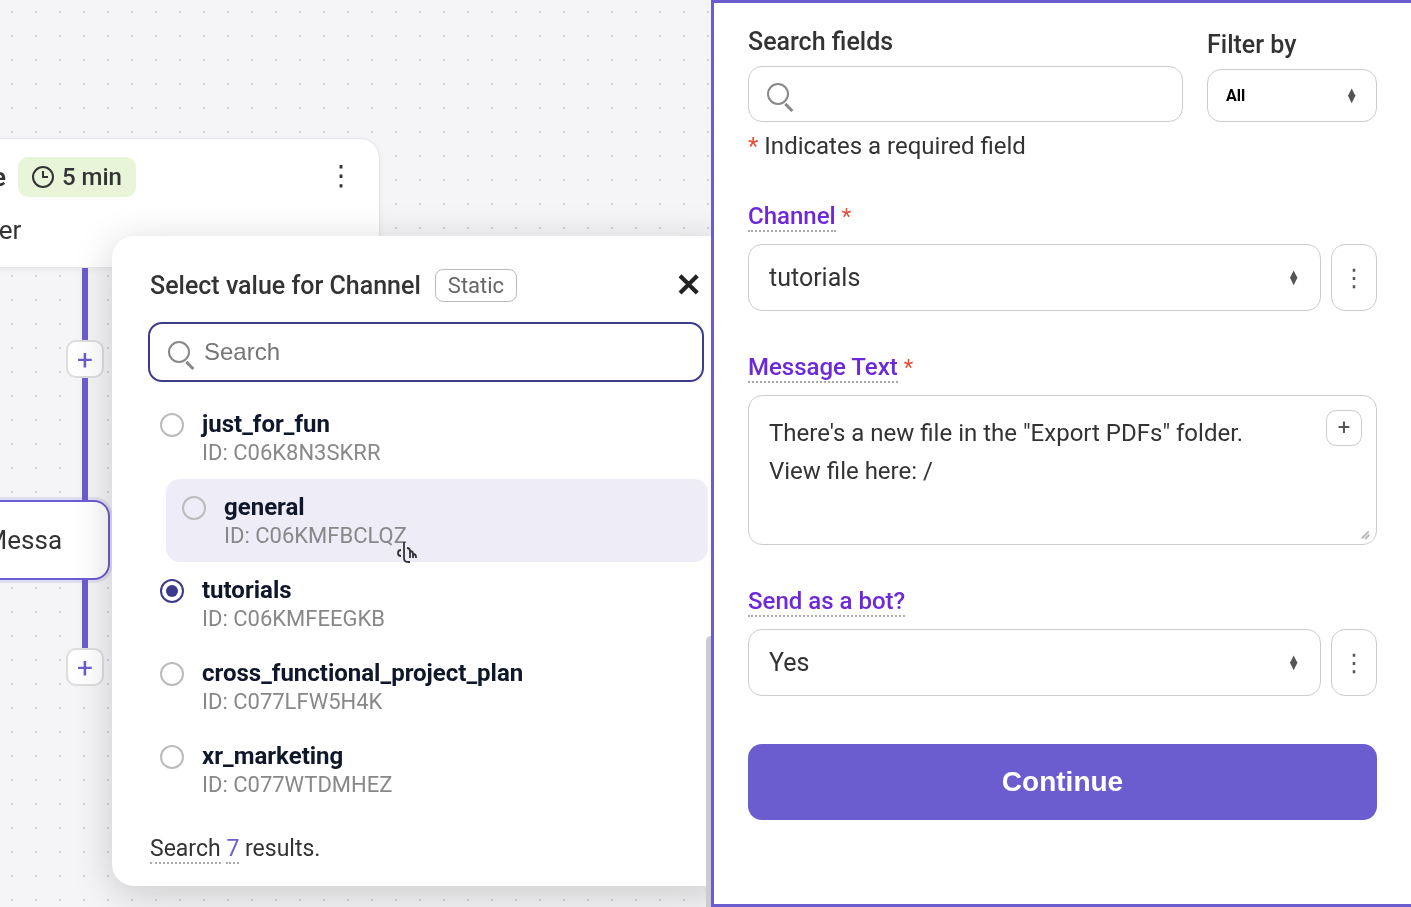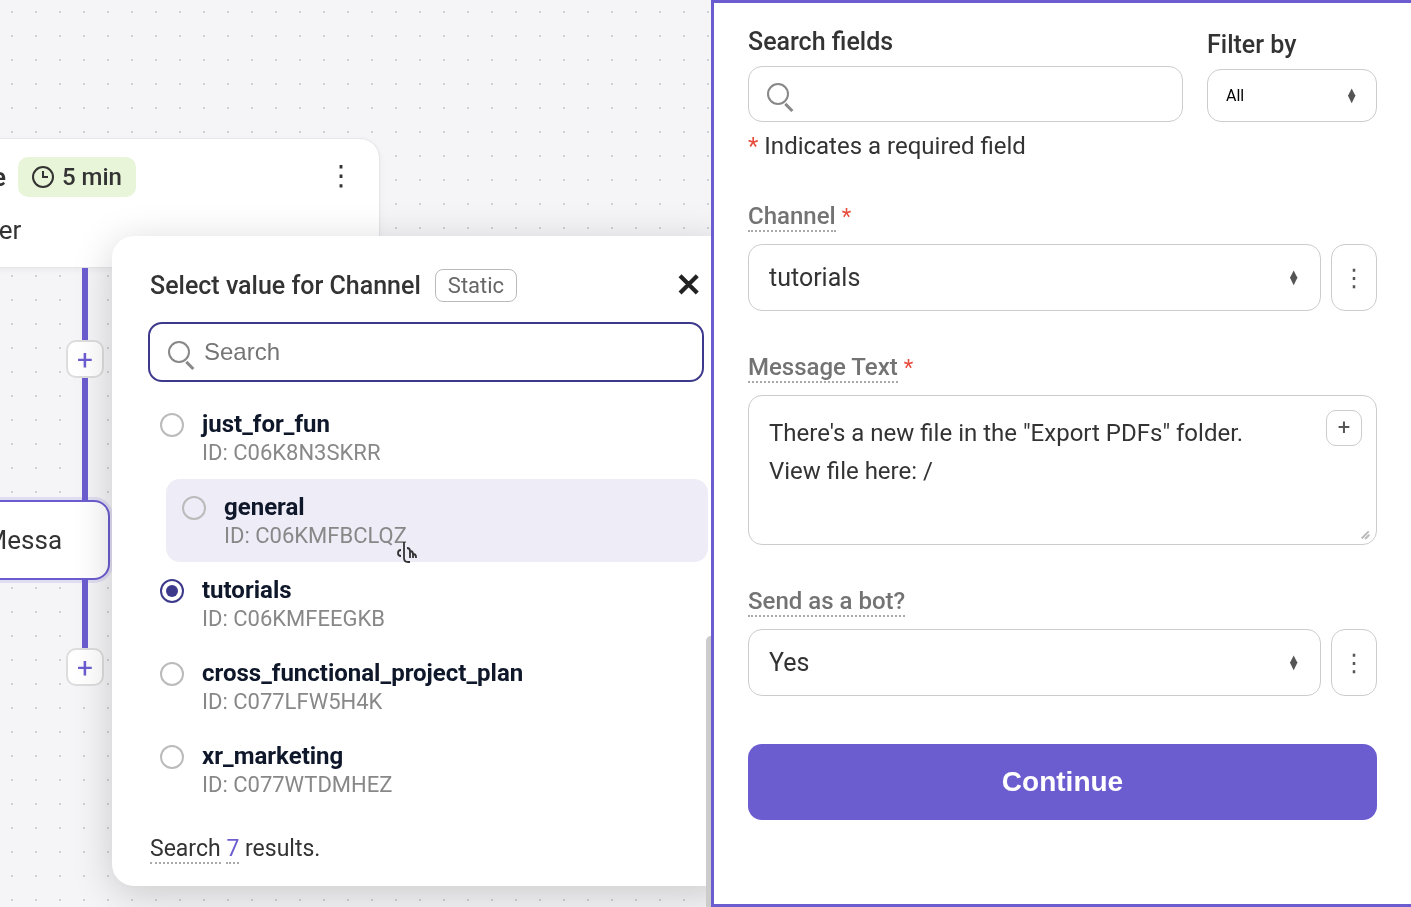--- a/index.html
+++ b/index.html
@@ -94,29 +94,29 @@
 
 .side-panel {
   position:absolute; right:0; top:0; width:700px; height:907px;
   background:#fff; border-left:3px solid #6b5dd0; border-top:3px solid #6b5dd0; border-bottom:3px solid #6b5dd0;
   padding:24px 34px;
 }
 .sp-row { display:flex; gap:24px; align-items:flex-end; margin-bottom:6px; }
 .sp-label { font-size:25px; color:#333; font-weight:500; margin-bottom:10px; display:block; }
 .sp-input {
   border:1.5px solid #ccc; border-radius:14px; padding:16px 18px;
-  display:flex; align-items:center; gap:12px; background:#fff;
+  display:flex; align-items:center; gap:12px; background:#fff;font-weight:bold;
 }
 .sp-search-box { flex:1; }
 .sp-filter-box { width:170px; justify-content:space-between; }
 .chevrons { display:flex; flex-direction:column; line-height:0.5; font-size:13px; color:#555; }
 .req-note { font-size:24px; color:#333; margin-top:10px; }
 .req-note .ast { color:#e74c3c; margin-right:6px; }
 .field-block { margin-top:42px; }
-.field-label { font-size:24px; color:#737373; font-weight:500; border-bottom:2px dotted #aaa; display:inline; }
+.field-label { font-size:24px; color:#6d28d9; font-weight:500; border-bottom:2px dotted #aaa; display:inline; }
 .field-req { color:#e74c3c; margin-left:6px; font-size:22px; }
 .field-row { display:flex; gap:10px; margin-top:14px; }
 .select-box {
   flex:1; border:1.5px solid #ccc; border-radius:14px; padding:18px 20px;
   display:flex; align-items:center; justify-content:space-between; font-size:25px; color:#333;
 }
 .kebab-btn {
   width:46px; border:1.5px solid #ccc; border-radius:14px;
   display:flex; align-items:center; justify-content:center; font-size:24px; color:#555; cursor:pointer;
 }

